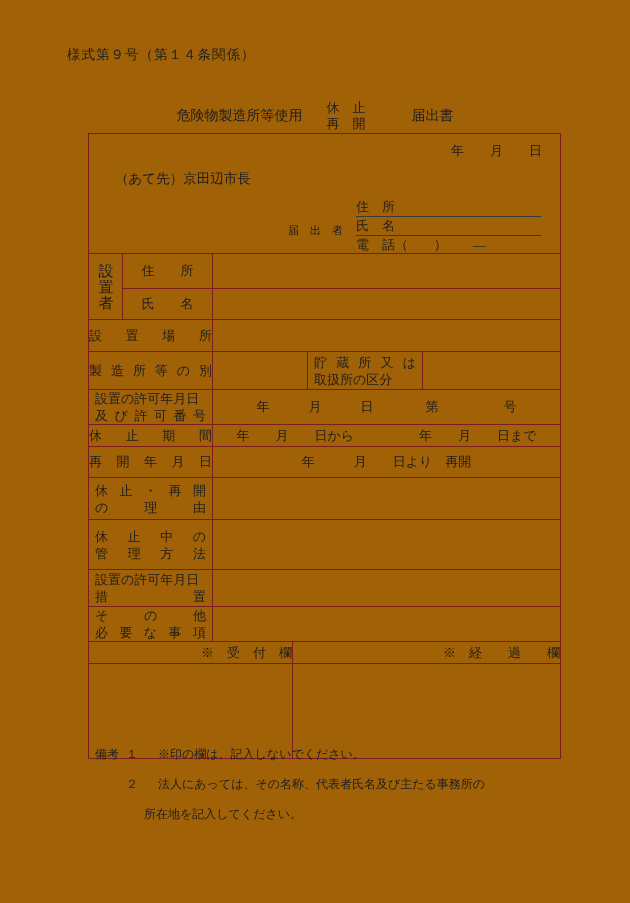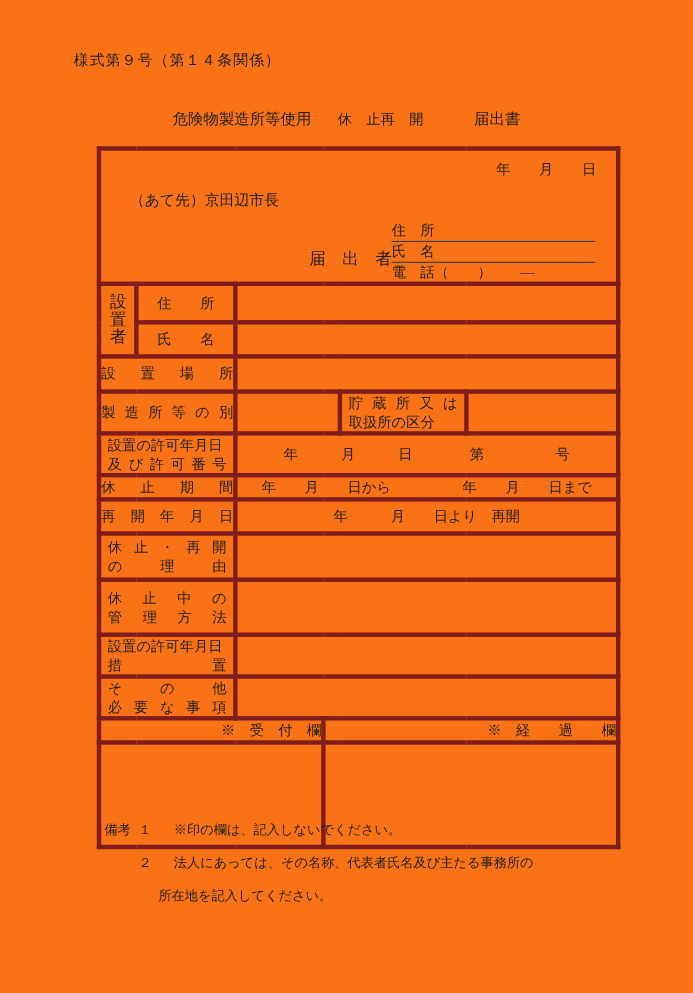--- a/index.html
+++ b/index.html
@@ -1,33 +1,33 @@
 <!DOCTYPE html>
 <html><head>
 <meta charset="utf-8">
 <style>
   html,body{margin:0;padding:0;background:#e8e8e8;}
   .page{
-    position:relative;width:630px;height:903px;background:#f97316;
+    position:relative;width:630px;height:903px;background:#a16207;
     font-family:"Liberation Serif","DejaVu Serif",serif;color:#1d1d1d;
     overflow:hidden;
   }
   .abs{position:absolute;}
   .form-number{top:46px;left:67px;font-size:13.5px;letter-spacing:1px;}
   .title-row{top:100px;left:0;right:0;display:flex;justify-content:center;align-items:center;font-size:14px;gap:10px;}
-  .title-stack{display:flex;line-height:16px;font-size:13px;margin:0 14px 0 14px;text-align:center;}
+  .title-stack{display:flex;flex-direction:column;line-height:16px;font-size:13px;margin:0 14px 0 14px;text-align:center;}
   .title-suffix{margin-left:22px;font-family:Liberation Mono, monospace;}
   
   table.formgrid{position:absolute;left:88px;top:133px;border-collapse:collapse;table-layout:fixed;width:472px;}
-  table.formgrid td{border:4px solid #7f1d1d;padding:0;font-size:13px;vertical-align:middle;overflow:hidden;}
+  table.formgrid td{border:1px solid #7f1d1d;padding:0;font-size:13px;vertical-align:middle;overflow:hidden;}
   td.headcell{position:relative;height:119px;}
   .date-line{top:8px;right:18px;font-size:13px;}
   .addressee{top:36px;left:26px;font-size:13.5px;}
   .submitter{top:64px;right:19px;display:flex;}
-  .submitter-label{font-size:15px;margin-right:0;margin-top:25px;white-space:nowrap;}
+  .submitter-label{font-size:11px;margin-right:13px;margin-top:25px;white-space:nowrap;}
   .fields{width:185px;display:flex;flex-direction:column;}
   .frow{height:18px;line-height:18px;border-bottom:1px solid #3a3a3a;font-size:13px;white-space:nowrap;}
   .lab{padding:0 6px;}
   .jlabel{text-align:justify;text-align-last:justify;padding:0 6px;}
   .cen{text-align:center;}
   .vtext{width:14px;margin:0 auto;line-height:16px;text-align:center;word-break:break-all;font-size:15px;}
   .two>div{line-height:17px;}
   .vals{text-align:center;white-space:nowrap;}
   .stamp-h{text-align:right;font-size:13px;}
   

